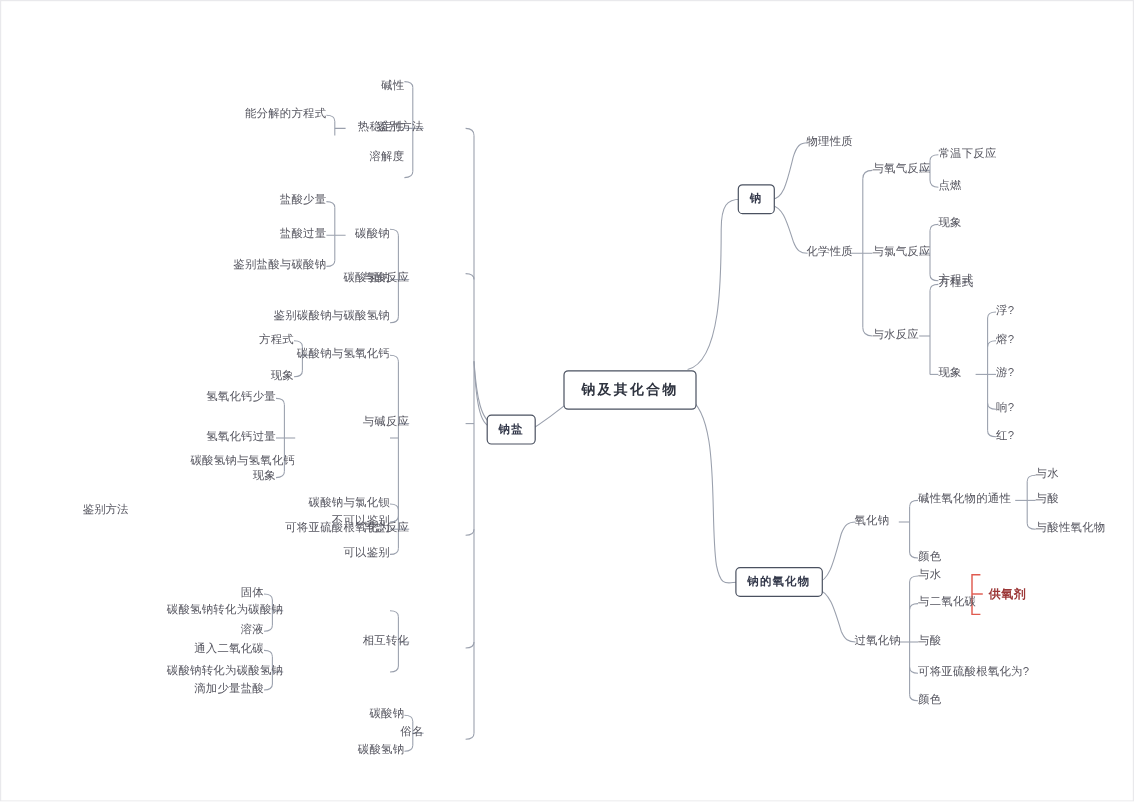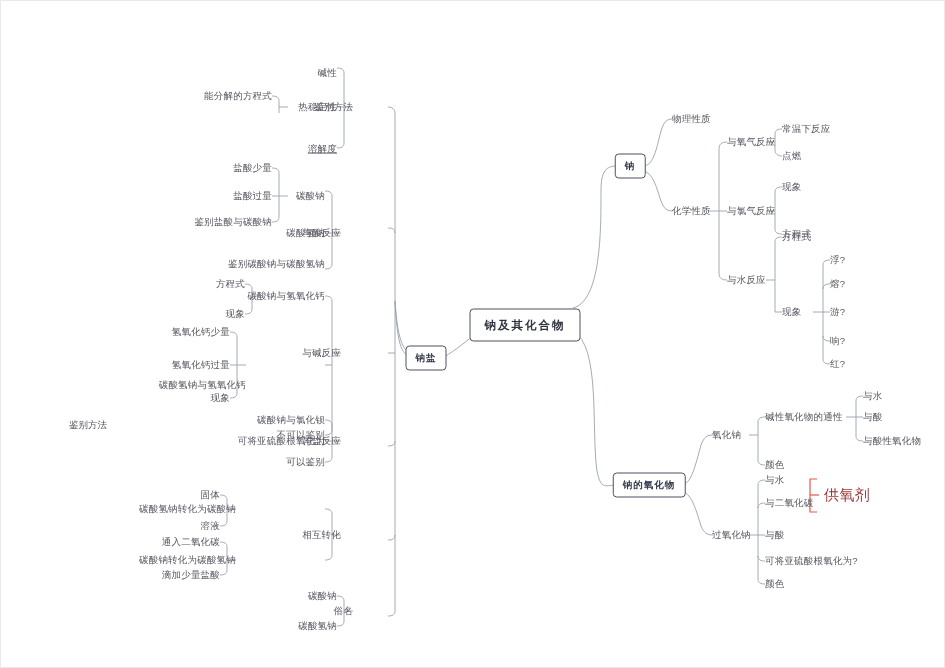--- a/index.html
+++ b/index.html
@@ -64,23 +64,23 @@
   .tag-label{
     position:absolute;
     transform:translateY(-50%);
     font-size:9.5px;
     color:#55555f;
     white-space:nowrap;
   }
   .red-label{
     position:absolute;
     transform:translateY(-50%);
-    font-size:15px;
+    font-size:10px;
     color:#9b3636;
-    font-weight:normal;
+    font-weight:bold;
     white-space:nowrap;
     letter-spacing:.4px;
   }
   
   .ribbon{
     position:absolute;
     right:41px;top:38px;
     width:99px;height:44px;
     background:#f49480;
     color:#ffffff;
@@ -286,21 +286,21 @@
   <div class="node" style="left:764px;top:534px;">与酸</div>
   <div class="node" style="left:764px;top:560px;">可将亚硫酸根氧化为?</div>
   <div class="node" style="left:764px;top:583px;">颜色</div>
 
   <div class="red-label" style="left:823px;top:494px;">供氧剂</div>
 
   <div class="node r" style="left:256px;top:106px;width:96px;">鉴别方法</div>
   <div class="node r" style="left:236px;top:72px;width:100px;">碱性</div>
   <div class="node r" style="left:236px;top:106px;width:100px;">热稳定性</div>
   <div class="node r" style="left:171px;top:95px;width:100px;">能分解的方程式</div>
-  <div class="node r" style="left:236px;top:148px;width:100px;text-decoration:underline;">溶解度</div>
+  <div class="node r" style="left:236px;top:131px;width:100px;">溶解度</div>
 
   <div class="node r" style="left:284px;top:232px;width:56px;">与酸反应</div>
   <div class="node r" style="left:234px;top:195px;width:90px;">碳酸钠</div>
   <div class="node r" style="left:171px;top:167px;width:100px;">盐酸少量</div>
   <div class="node r" style="left:171px;top:195px;width:100px;">盐酸过量</div>
   <div class="node r" style="left:151px;top:221px;width:120px;">鉴别盐酸与碳酸钠</div>
   <div class="node r" style="left:234px;top:232px;width:90px;">碳酸氢钠</div>
   <div class="node r" style="left:184px;top:263px;width:140px;">鉴别碳酸钠与碳酸氢钠</div>
 
   <div class="node r" style="left:284px;top:352px;width:56px;">与碱反应</div>

